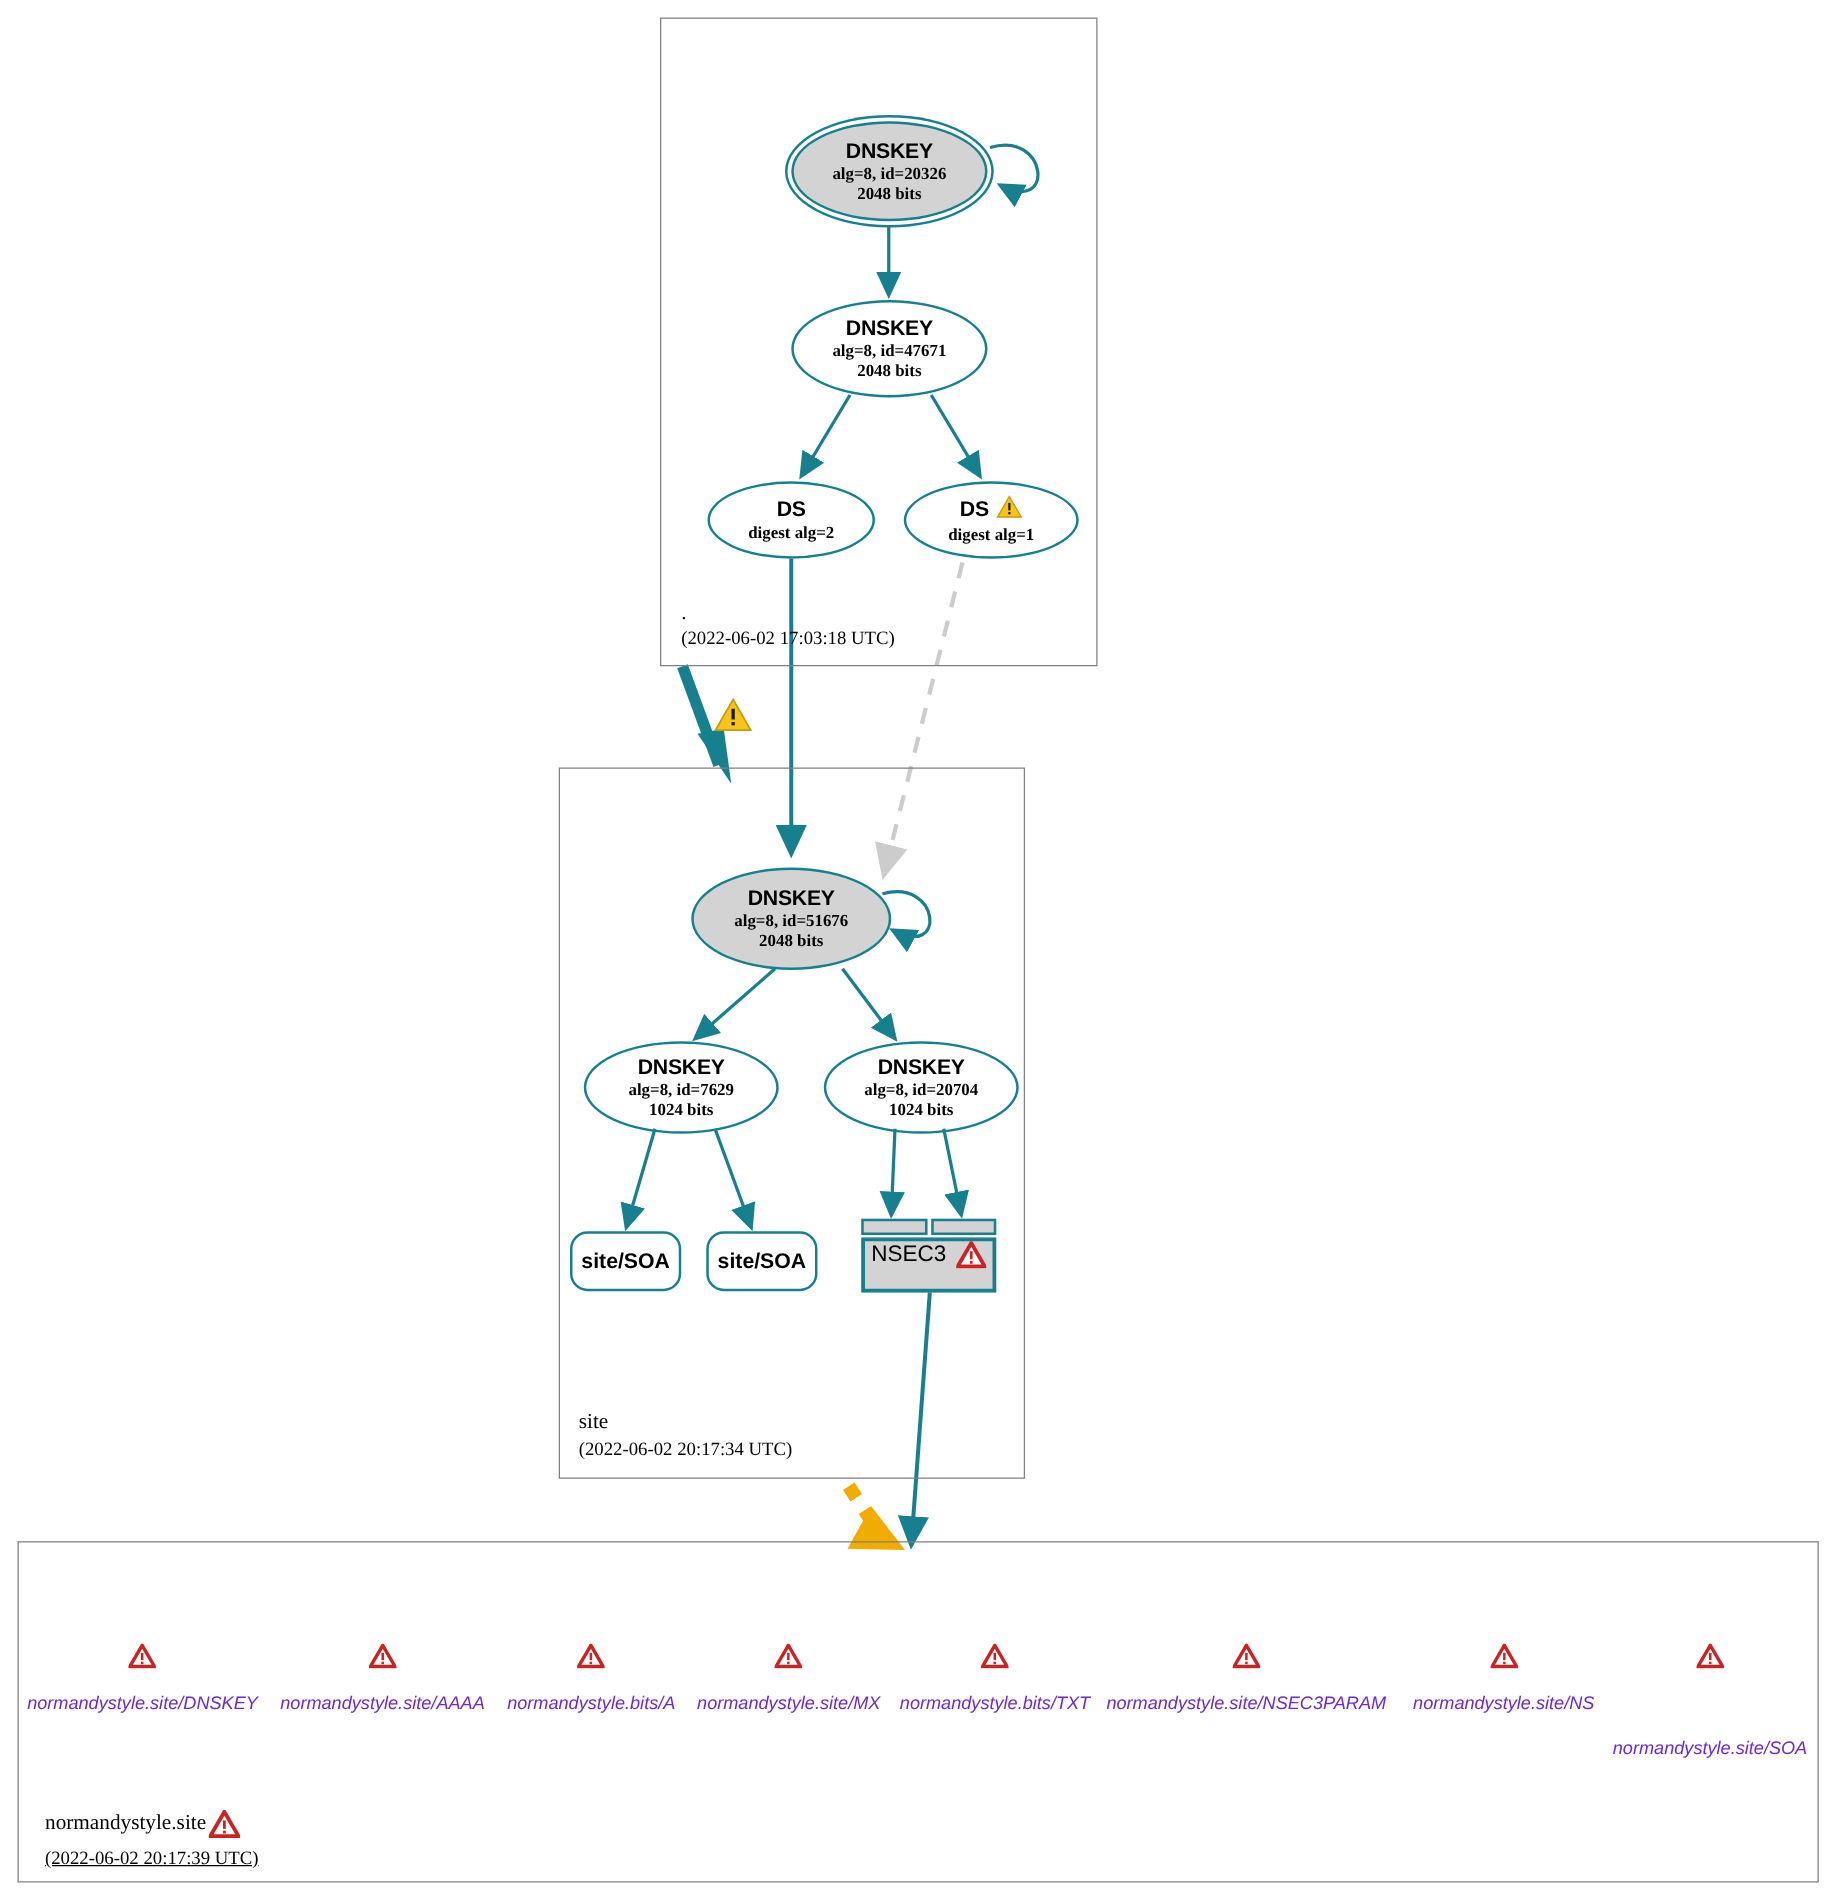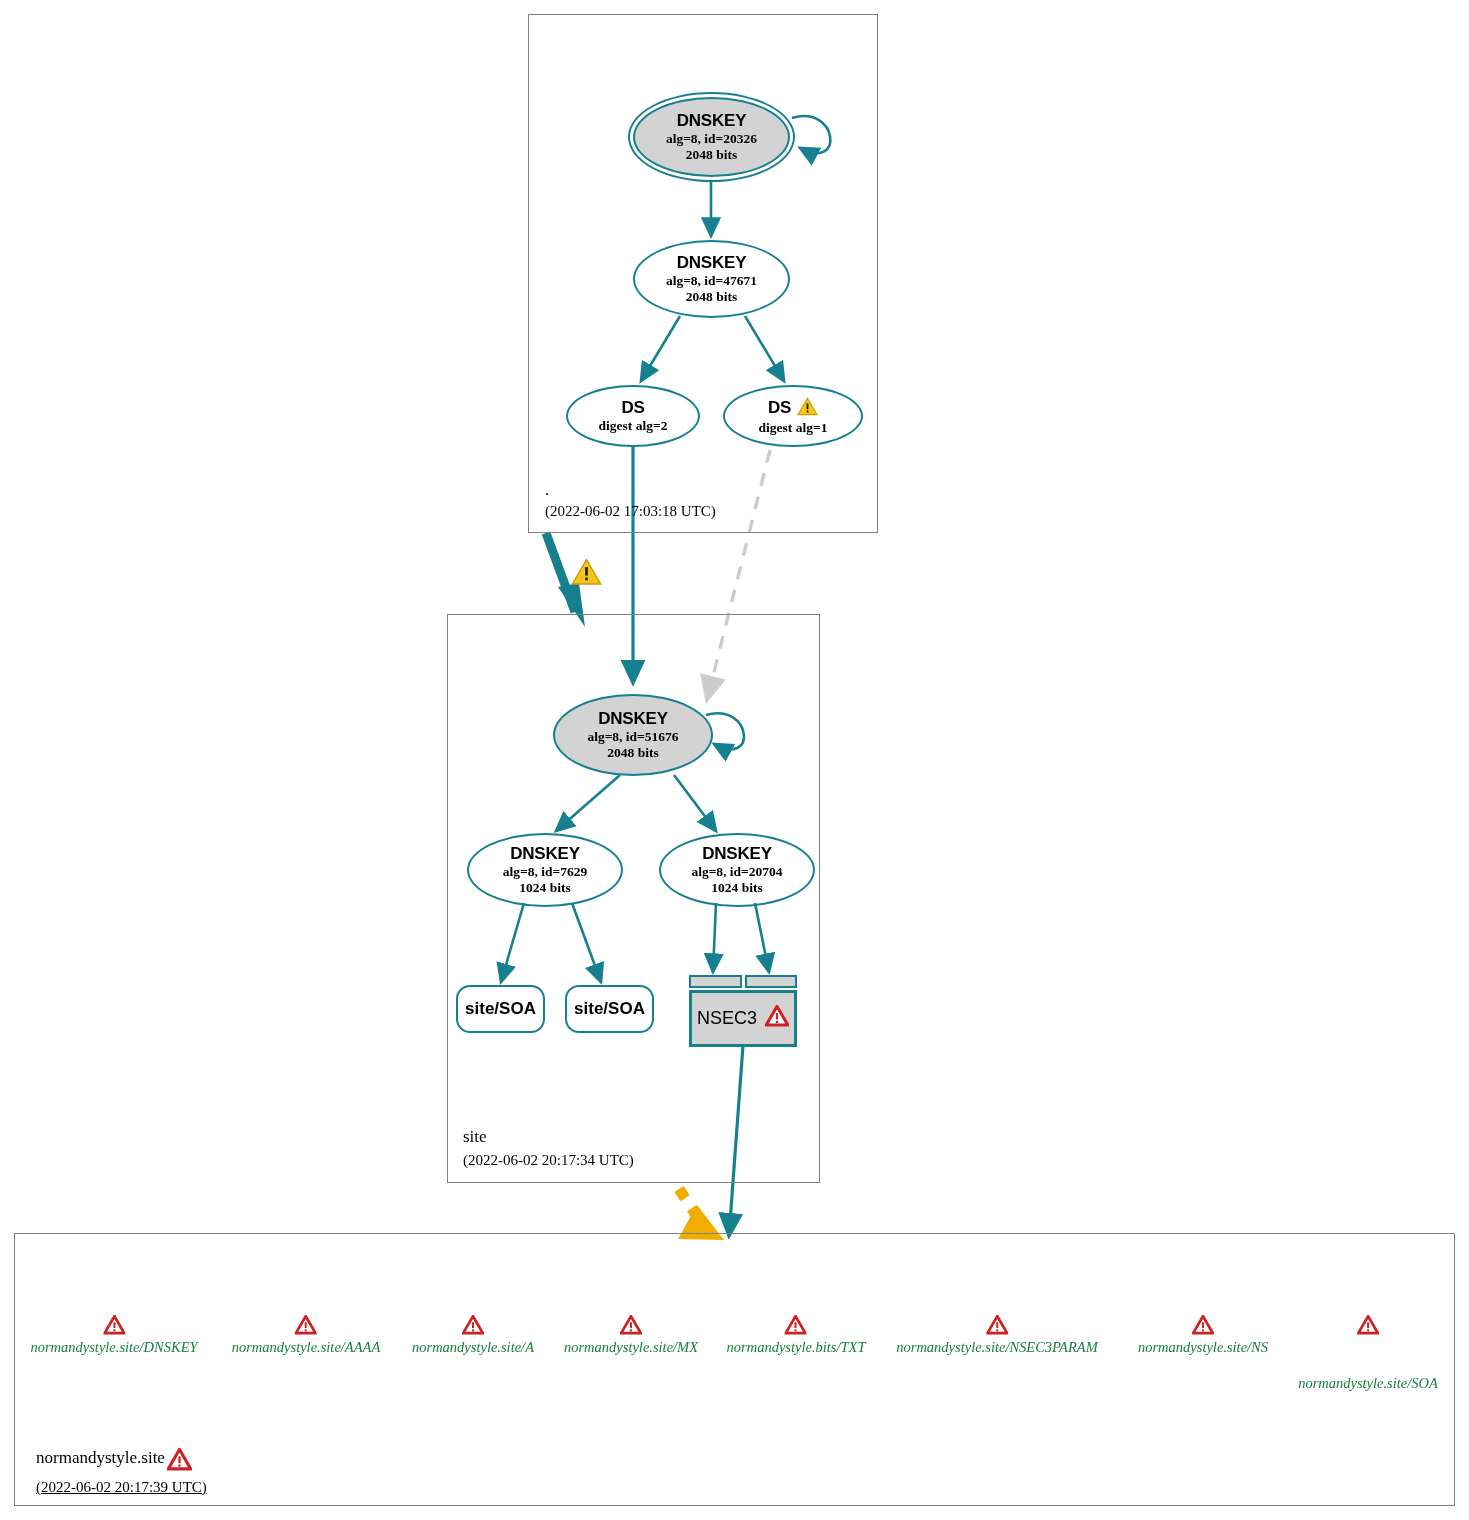--- a/index.html
+++ b/index.html
@@ -94,45 +94,45 @@
     height: 13px;
   }
   .nsec-cell {
     flex: 1;
     background: #d3d3d3;
     border: 2px solid #17808f;
     box-sizing: border-box;
   }
   .nsec-body {
     margin-top: 2px;
-    height: 57px;
+    height: 44px;
     background: #d3d3d3;
     border: 3px solid #17808f;
     box-sizing: border-box;
     display: flex;
-    align-items: center;
+    align-items: flex-start;
     justify-content: center;
     gap: 8px;
     font-family: "Liberation Sans", sans-serif;
     font-size: 18px;
   }
   .rec-item {
     position: absolute;
     display: flex;
     flex-direction: column;
     align-items: center;
     transform: translateX(-50%);
   }
   .rec-label {
-    font-family: Liberation Serif, serif;
+    font-family: Liberation Sans, sans-serif;
     font-style: italic;
     font-size: 14.5px;
-    color: #15803d;
+    color: #6d28d9;
     white-space: nowrap;
-    margin-top: 0;
+    margin-top: 15px;
   }
   .warn-y, .warn-r {
     display: inline-block;
     position: relative;
   }
 </style>
 </head>
 <body>
 
 <div id="canvas">
@@ -298,21 +298,21 @@
             <rect x="10.9" y="15.8" width="2.2" height="2.2" fill="#cc2222"></rect>
           </svg></span>
         <span class="rec-label">normandystyle.site/AAAA</span>
       </div>
       <div class="rec-item" style="left: 473px; top: 1315px;">
         <span><svg width="22" height="20" viewBox="0 0 24 22">
             <path d="M12 1.4 L22.8 20 L1.2 20 z" fill="#ffffff" stroke="#cc2222" stroke-width="3"></path>
             <rect x="10.9" y="8" width="2.2" height="6.4" fill="#cc2222"></rect>
             <rect x="10.9" y="15.8" width="2.2" height="2.2" fill="#cc2222"></rect>
           </svg></span>
-        <span class="rec-label">normandystyle.site/A</span>
+        <span class="rec-label">normandystyle.bits/A</span>
       </div>
       <div class="rec-item" style="left: 631px; top: 1315px;">
         <span><svg width="22" height="20" viewBox="0 0 24 22">
             <path d="M12 1.4 L22.8 20 L1.2 20 z" fill="#ffffff" stroke="#cc2222" stroke-width="3"></path>
             <rect x="10.9" y="8" width="2.2" height="6.4" fill="#cc2222"></rect>
             <rect x="10.9" y="15.8" width="2.2" height="2.2" fill="#cc2222"></rect>
           </svg></span>
         <span class="rec-label">normandystyle.site/MX</span>
       </div>
       <div class="rec-item" style="left: 796px; top: 1315px;">

